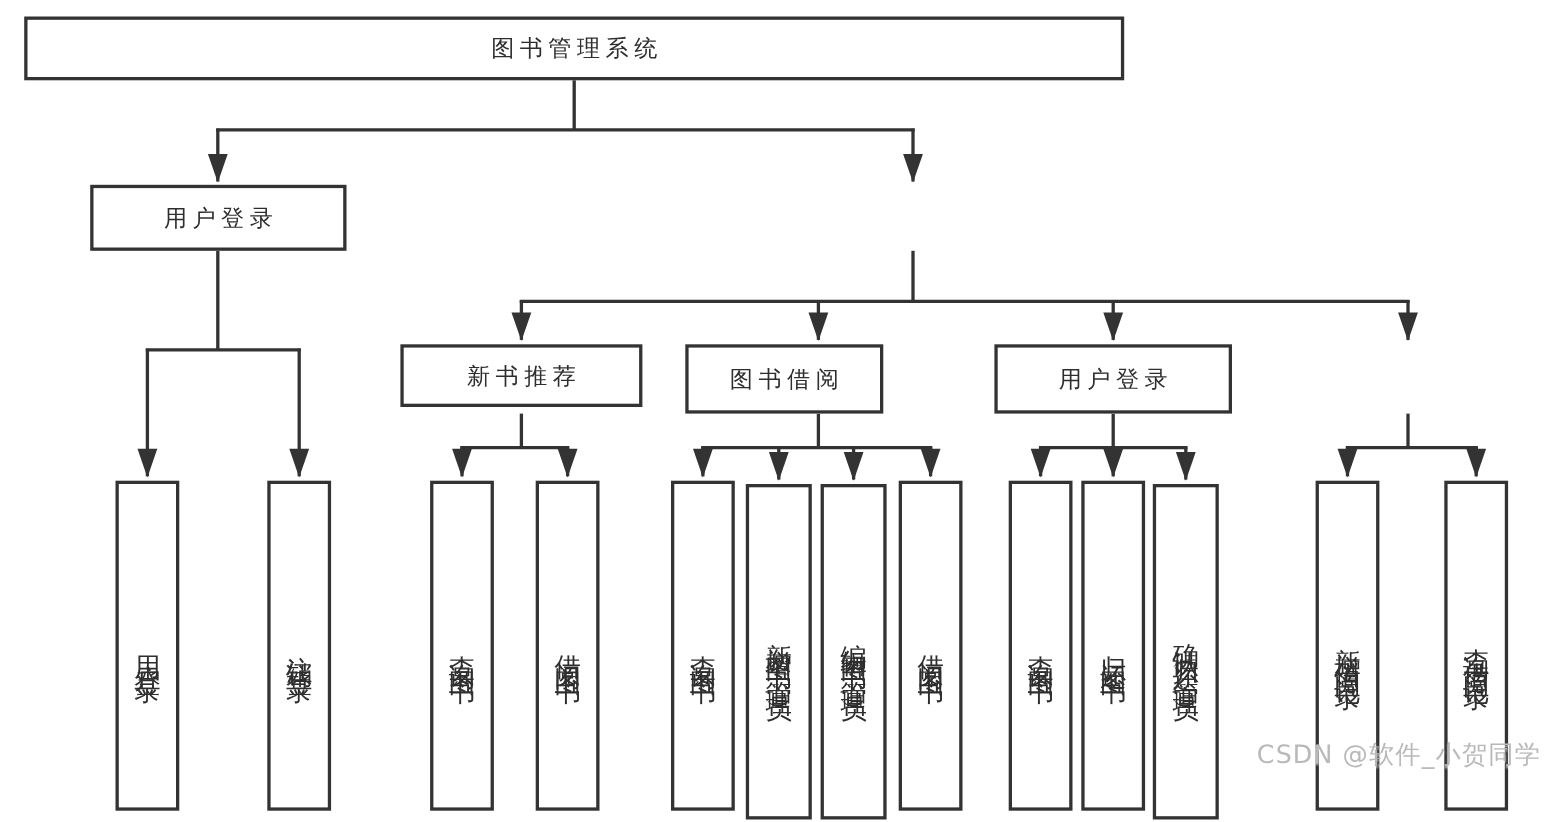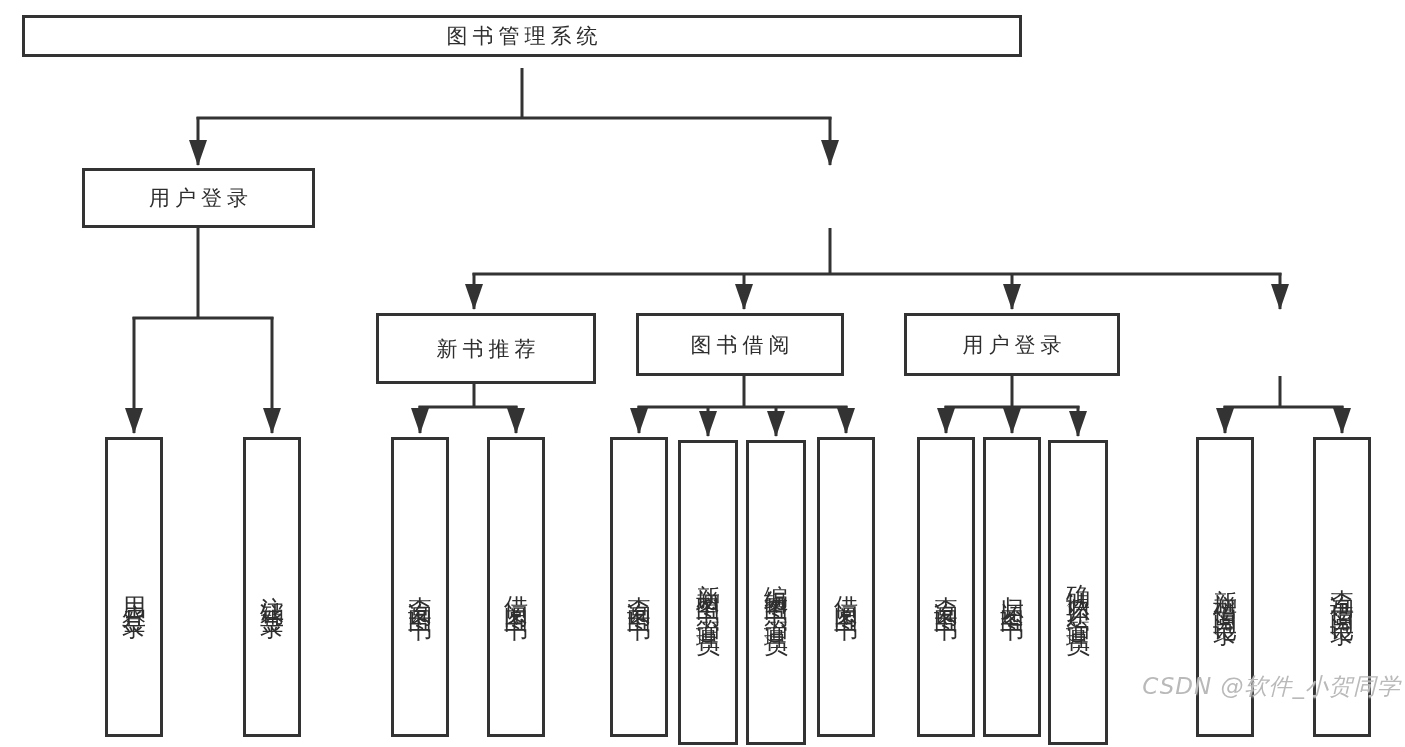--- a/index.html
+++ b/index.html
@@ -48,21 +48,20 @@
   .watermark {
     position: absolute;
     right: 4px;
     top: 671px;
     font-size: 23px;
     letter-spacing: 1px;
     color: var(--watermark);
     text-shadow: 0 1px 2px rgba(255,255,255,0.85);
     white-space: nowrap;
     z-index: 5;
-    font-style: italic;
   }
 </style>
 </head>
 <body>
 
 <div class="canvas">
 
   <svg class="connectors" width="1405" height="747" viewBox="0 0 1405 747" xmlns="http://www.w3.org/2000/svg">
     <defs>
       <marker id="arrowhead" viewBox="0 0 28 20" refX="26" refY="10" markerWidth="28" markerHeight="20" orient="auto" markerUnits="userSpaceOnUse">
@@ -118,32 +117,32 @@
     </g>
 
     <g>
       <line class="ln" x1="1280" y1="376" x2="1280" y2="407"></line>
       <line class="ln cap" x1="1225" y1="407" x2="1342" y2="407"></line>
       <line class="ln" x1="1225" y1="406" x2="1225" y2="433" marker-end="url(#arrowhead)"></line>
       <line class="ln" x1="1342" y1="406" x2="1342" y2="433" marker-end="url(#arrowhead)"></line>
     </g>
   </svg>
 
-  <div class="node h" style="left:22px; top:15px; width:1000px; height:42px">
+  <div class="node h" style="left:22px; top:15px; width:1000px; height:58px">
     <span>图书管理系统</span>
   </div>
 
   <div class="node h" style="left:82px; top:168px; width:233px; height:60px">
     <span>用户登录</span>
   </div>
 
-  <div class="node h" style="left:376px; top:313px; width:220px; height:71px">
+  <div class="node h" style="left:364px; top:313px; width:220px; height:57px">
     <span>新书推荐</span>
   </div>
-  <div class="node h" style="left:636px; top:313px; width:208px; height:63px">
+  <div class="node h" style="left:623px; top:313px; width:180px; height:63px">
     <span>图书借阅</span>
   </div>
   <div class="node h" style="left:904px; top:313px; width:216px; height:63px">
     <span>用户登录</span>
   </div>
 
   <div class="node v" style="left:105px; top:437px; width:58px; height:300px">
     <span>用户登录</span>
   </div>
   <div class="node v" style="left:243px; top:437px; width:58px; height:300px">

